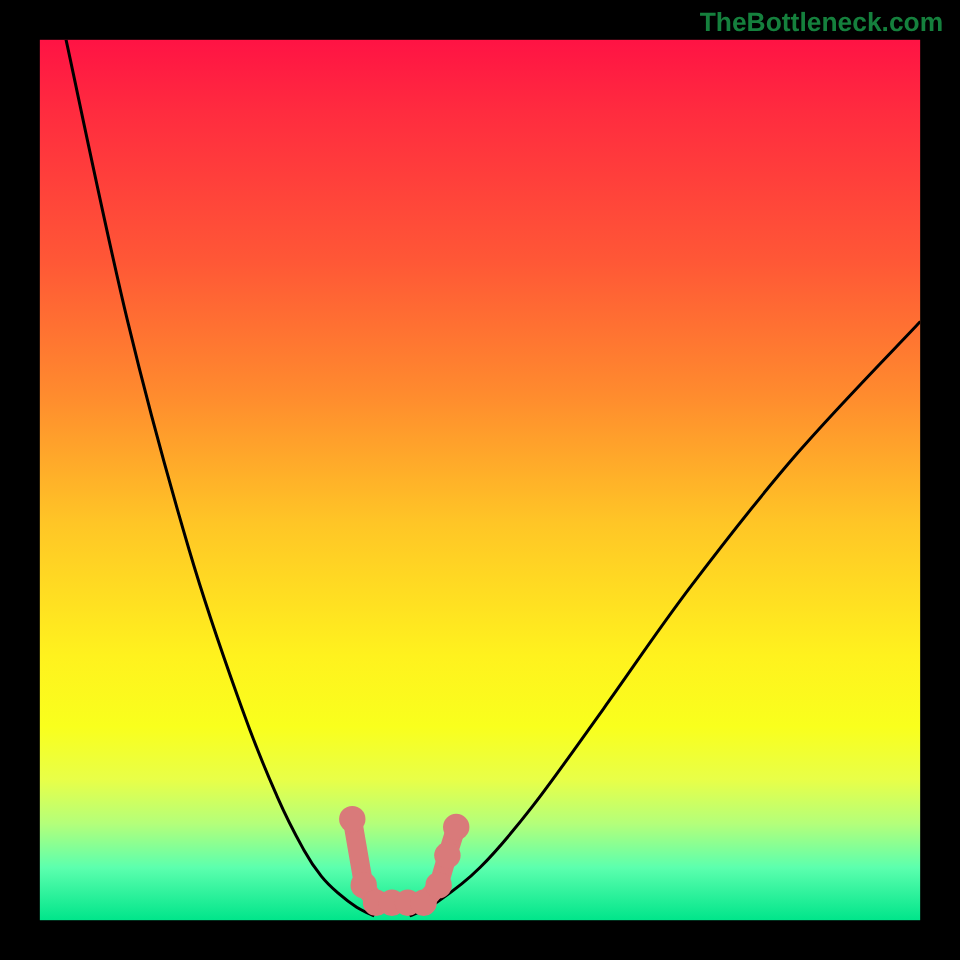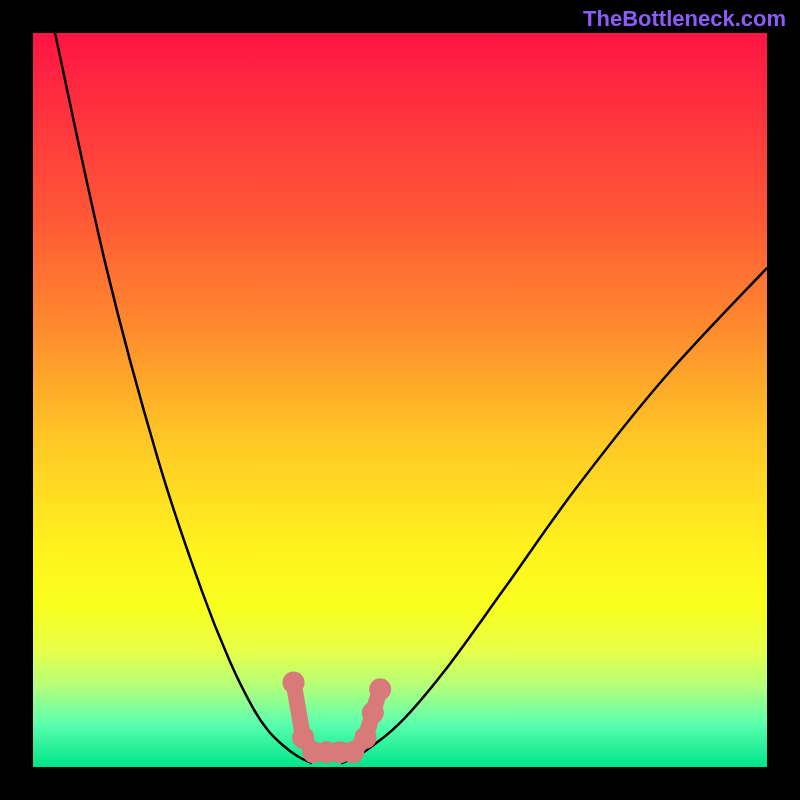--- a/index.html
+++ b/index.html
@@ -8,21 +8,21 @@
     width: 800px;
     height: 800px;
     background: #000;
     position: relative;
     font-family: Arial, sans-serif;
   }
   .watermark {
     position: absolute;
     top: 6px;
     right: 14px;
-    color: #8b5cf6;
+    color: #15803d;
     font-size: 22px;
     font-weight: bold;
     z-index: 10;
   }
   .chart-area {
     position: absolute;
     left: 33px;
     top: 33px;
     width: 734px;
     height: 734px;

